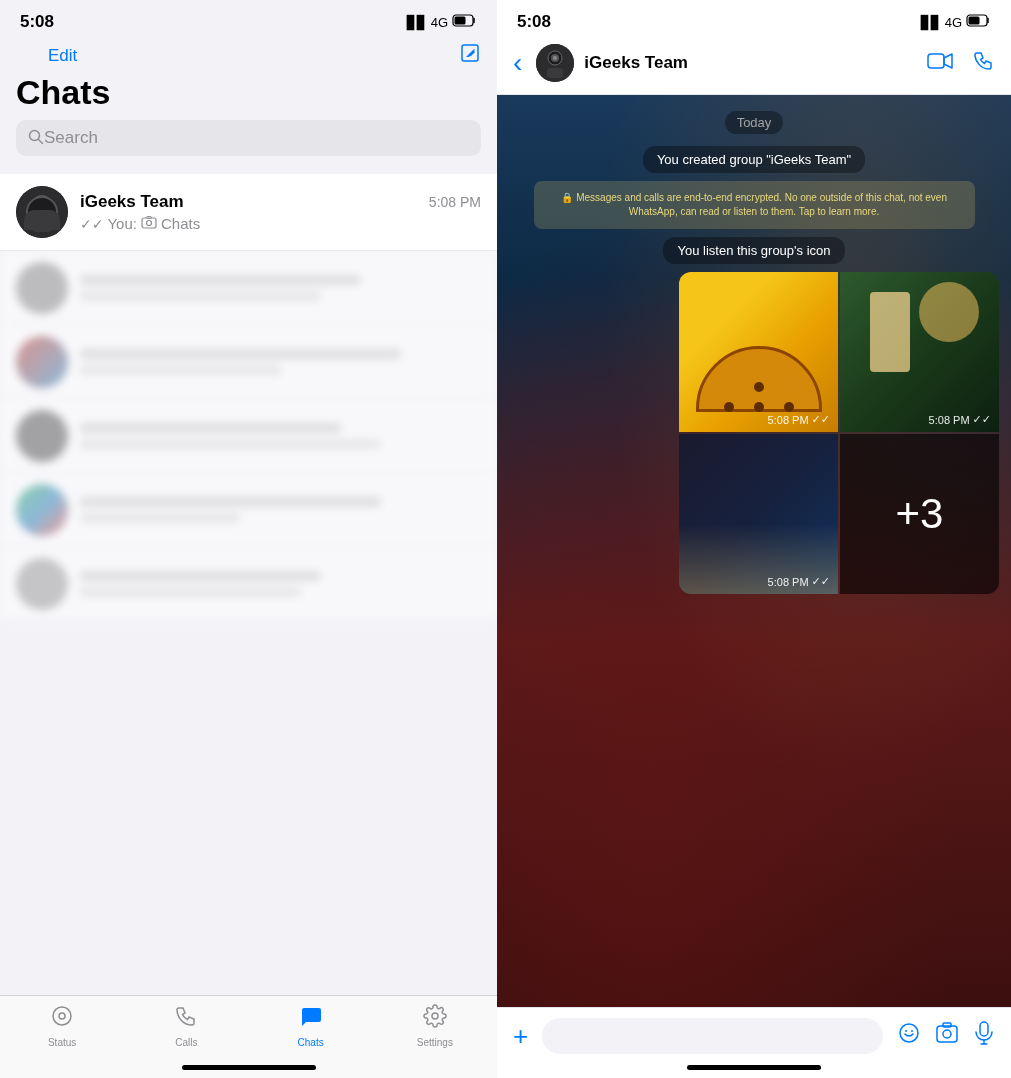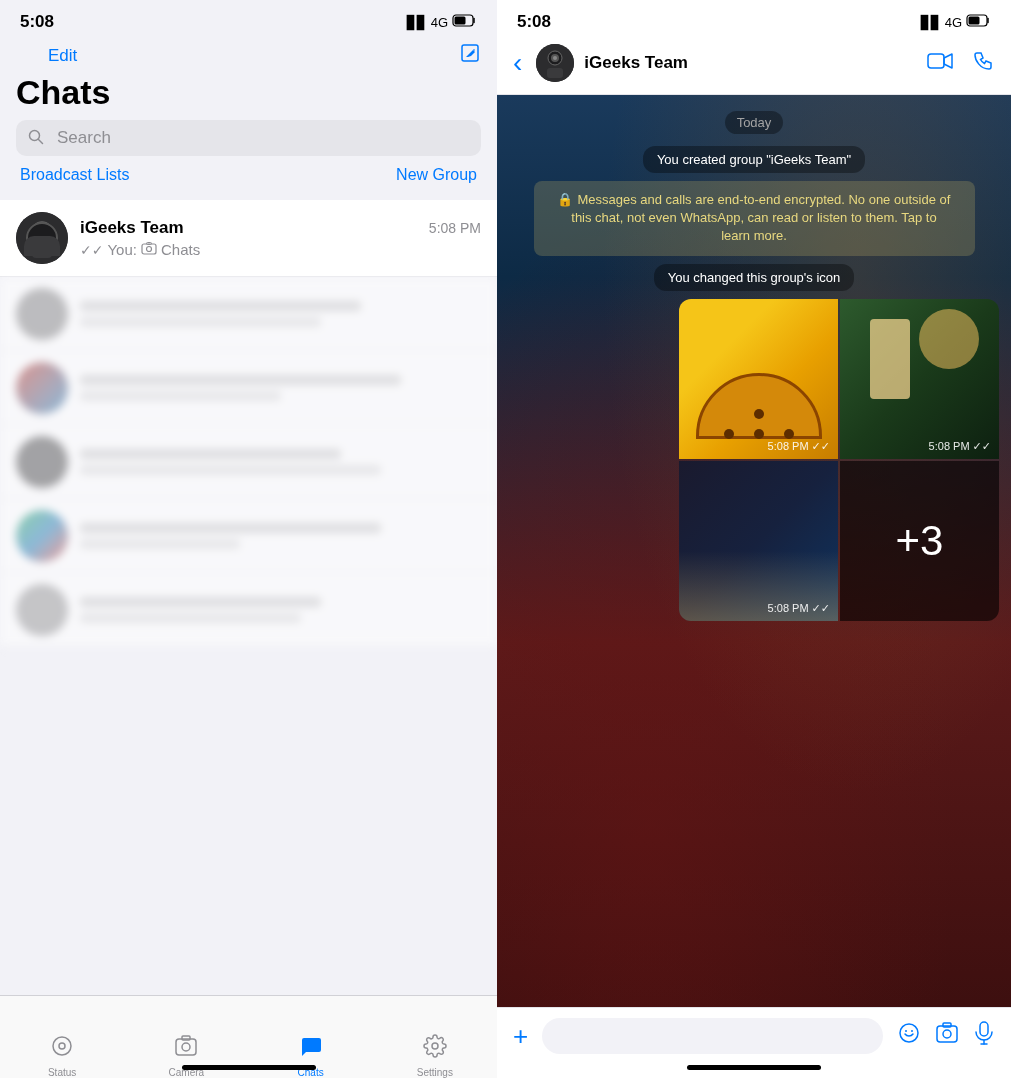--- a/index.html
+++ b/index.html
@@ -77,21 +77,21 @@
       color: #000;
       margin-bottom: 8px;
     }
 
     .search-bar {
       background: #e5e5ea;
       border-radius: 10px;
       padding: 8px 12px;
       display: flex;
       align-items: center;
-      gap: 13px;
+      gap: 0;
       margin-bottom: 10px;
     }
 
     .search-icon-left {
       color: #8e8e93;
       font-size: 14px;
     }
 
     .search-placeholder {
       color: #8e8e93;
@@ -235,21 +235,21 @@
       border-radius: 4px;
       width: 60%;
     }
 
     
     .tab-bar {
       height: 83px;
       background: #f9f9f9;
       border-top: 1px solid #d1d1d6;
       display: flex;
-      align-items: flex-end;
+      align-items: flex-start;
       padding-top: 8px;
     }
 
     .tab-item {
       flex: 1;
       display: flex;
       flex-direction: column;
       align-items: center;
       gap: 3px;
     }
@@ -412,21 +412,21 @@
       padding: 6px 14px;
       border-radius: 12px;
       align-self: center;
       text-align: center;
       max-width: 80%;
     }
 
     .encryption-msg {
       background: rgba(200,180,100,0.25);
       color: #e8d87f;
-      font-size: 13px;
+      font-size: 10px;
       padding: 10px 22px;
       border-radius: 8px;
       align-self: center;
       text-align: center;
       max-width: 90%;
       line-height: 1.4;
     }
 
     
     .photo-bubble {
@@ -632,24 +632,20 @@
     </div>
     <div class="chats-title">Chats</div>
     <div class="search-bar">
       <span class="search-icon-left">
         <svg width="16" height="16" viewBox="0 0 16 16" fill="none">
           <circle cx="6.5" cy="6.5" r="5" stroke="#8e8e93" stroke-width="1.5"></circle>
           <line x1="10.5" y1="10.5" x2="14.5" y2="14.5" stroke="#8e8e93" stroke-width="1.5" stroke-linecap="round"></line>
         </svg>
       </span>
       <span class="search-placeholder">Search</span>
-    </div>
-    <div class="broadcast-row">
-      <span class="broadcast-link">Broadcast Lists</span>
-      <span class="broadcast-link">New Group</span>
     </div>
   </div>
 
   <div class="featured-chat">
     <div class="chat-avatar igeeks-avatar">
       <svg width="52" height="52" viewBox="0 0 52 52">
         <circle cx="26" cy="26" r="26" fill="#2c2c2e"></circle>
         <circle cx="26" cy="20" r="10" fill="#1c1c1e" stroke="#666" stroke-width="1.5"></circle>
         <circle cx="26" cy="19" r="6" fill="#555"></circle>
         <rect x="16" y="34" width="20" height="12" rx="4" fill="#3a3a3c"></rect>
@@ -720,26 +716,24 @@
         <svg width="24" height="24" viewBox="0 0 24 24" fill="none">
           <circle cx="12" cy="12" r="9" stroke="#8e8e93" stroke-width="1.5"></circle>
           <circle cx="12" cy="12" r="3" stroke="#8e8e93" stroke-width="1.5"></circle>
         </svg>
       </span>
       <span class="tab-label">Status</span>
     </div>
     <div class="tab-item">
       <span class="tab-icon">
         <svg width="24" height="24" viewBox="0 0 24 24" fill="none">
-          <rect x="2" y="5" width="20" height="16" rx="3" stroke="#8e8e93" stroke-width="1.5" fill="none"></rect>
-          <circle cx="12" cy="13" r="4" stroke="#8e8e93" stroke-width="1.5" fill="none"></circle>
-          <rect x="8" y="2" width="8" height="4" rx="1" stroke="#8e8e93" stroke-width="1.5" fill="none"></rect>
-        </svg>
-      </span>
-      <span class="tab-label">Camera</span>
+          <path d="M5 4h4l2 5-2.5 1.5a11 11 0 005 5L15 13l5 2v4a2 2 0 01-2 2C8 21 3 12 3 6a2 2 0 012-2z" stroke="#8e8e93" stroke-width="1.5" fill="none"></path>
+        </svg>
+      </span>
+      <span class="tab-label">Calls</span>
     </div>
     <div class="tab-item">
       <span class="tab-icon active">
         <svg width="24" height="24" viewBox="0 0 24 24" fill="none">
           <path d="M4 4h16a2 2 0 012 2v10a2 2 0 01-2 2H7l-4 4V6a2 2 0 012-2z" fill="#007aff"></path>
         </svg>
       </span>
       <span class="tab-label active">Chats</span>
     </div>
     <div class="tab-item">
@@ -804,21 +798,21 @@
   <div class="chat-body">
     <div class="chat-bg"></div>
     <div class="chat-messages">
 
       <div class="date-badge">Today</div>
 
       <div class="system-msg">You created group "iGeeks Team"</div>
 
       <div class="encryption-msg">🔒 Messages and calls are end-to-end encrypted. No one outside of this chat, not even WhatsApp, can read or listen to them. Tap to learn more.</div>
 
-      <div class="system-msg">You changed this group's icon</div>
+      <div class="system-msg">You listen this group's icon</div>
 
       <div class="photo-bubble">
         <div class="photo-grid">
 
           <div class="photo-cell photo-1">
             <div class="photo-timestamp">
               <span>5:08 PM</span>
               <span class="check-marks">✓✓</span>
             </div>
           </div>

